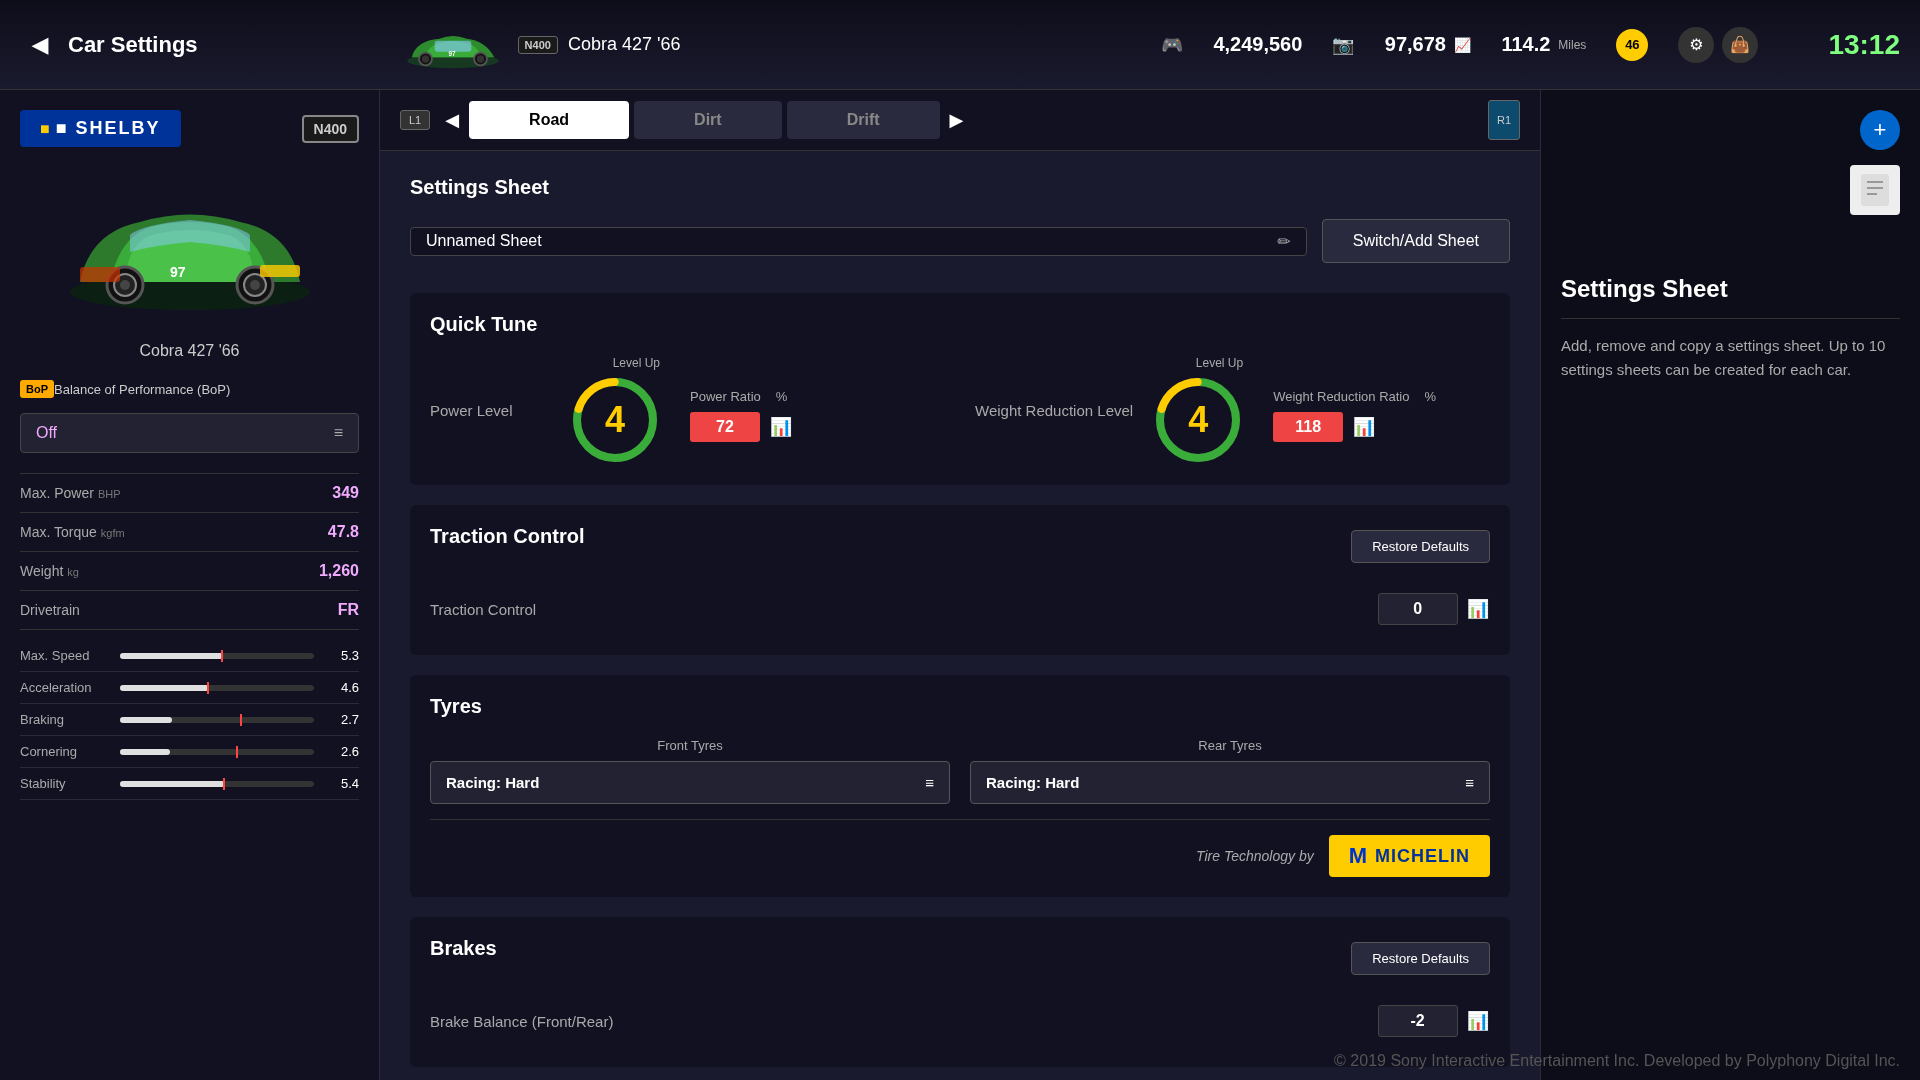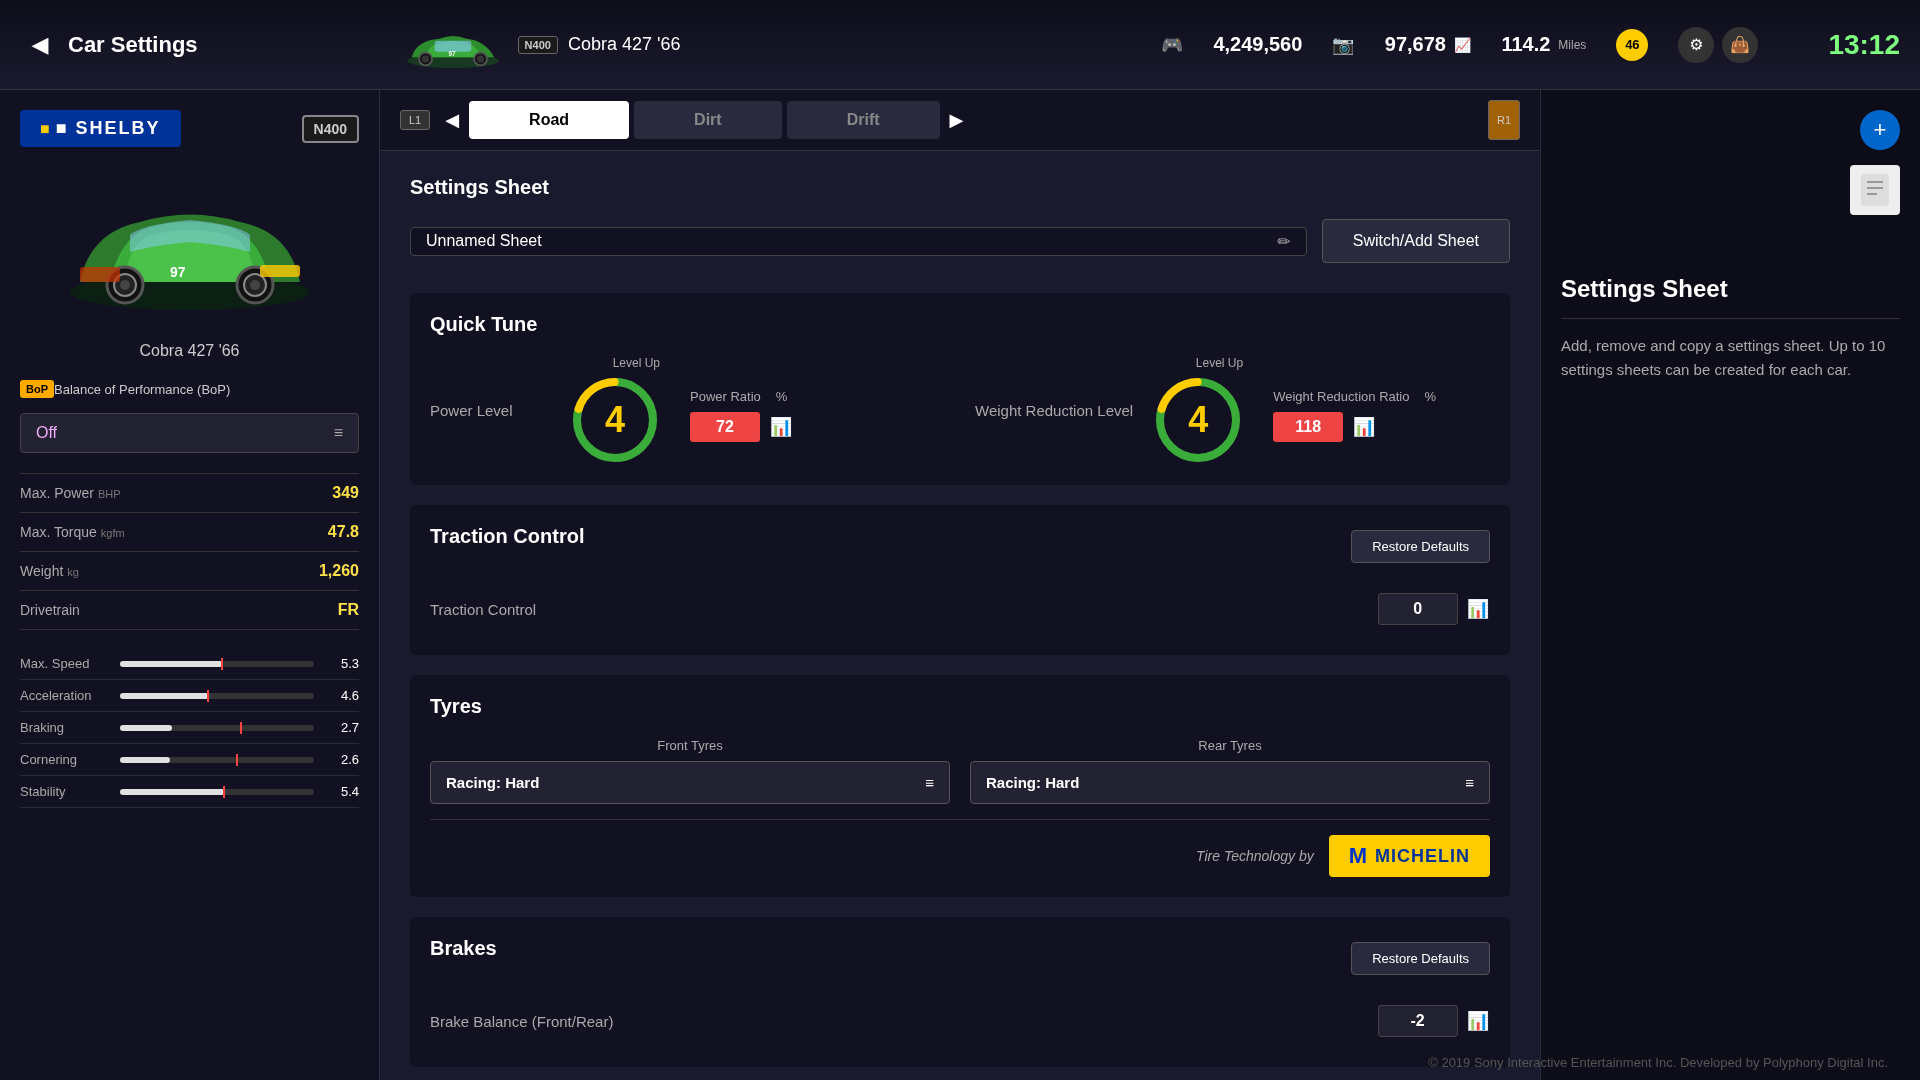--- a/index.html
+++ b/index.html
@@ -210,25 +210,25 @@
       color: #aaa;
     }
     .stat-unit {
       font-size: 11px;
       color: #777;
       margin-left: 4px;
     }
     .stat-val {
       font-size: 16px;
       font-weight: bold;
-      color: #fde047;
+      color: #f0abfc;
     }
     .perf-section {
       width: 100%;
-      margin-top: 18px;
+      margin-top: 10px;
     }
     .perf-row {
       display: flex;
       align-items: center;
       padding: 8px 0;
       border-bottom: 1px solid #2a2a3e;
       gap: 10px;
     }
     .perf-name {
       font-size: 13px;
@@ -306,21 +306,21 @@
     }
     .tab-btn.active {
       background: #fff;
       color: #000;
     }
     .tab-btn.inactive {
       background: #2a2a3e;
       color: #888;
     }
     .r1-badge {
-      background: #a16207;
+      background: #0c4a6e;
       border: 1px solid #666;
       border-radius: 3px;
       padding: 13px 8px;
       font-size: 11px;
       color: #ccc;
       margin-left: auto;
     }
     .l1-badge {
       background: #333;
       border: 1px solid #666;
@@ -594,22 +594,22 @@
       padding-bottom: 15px;
     }
     .right-panel-desc {
       font-size: 15px;
       color: #aaa;
       line-height: 1.6;
     }
     .copyright {
       position: absolute;
       bottom: 10px;
-      right: 32px;
-      font-size: 13px;
+      right: 20px;
+      font-size: 16px;
       color: #555;
       text-align: right;
     }
 
     
     .brakes-row {
       display: flex;
       align-items: center;
       justify-content: space-between;
       padding: 10px 0;

